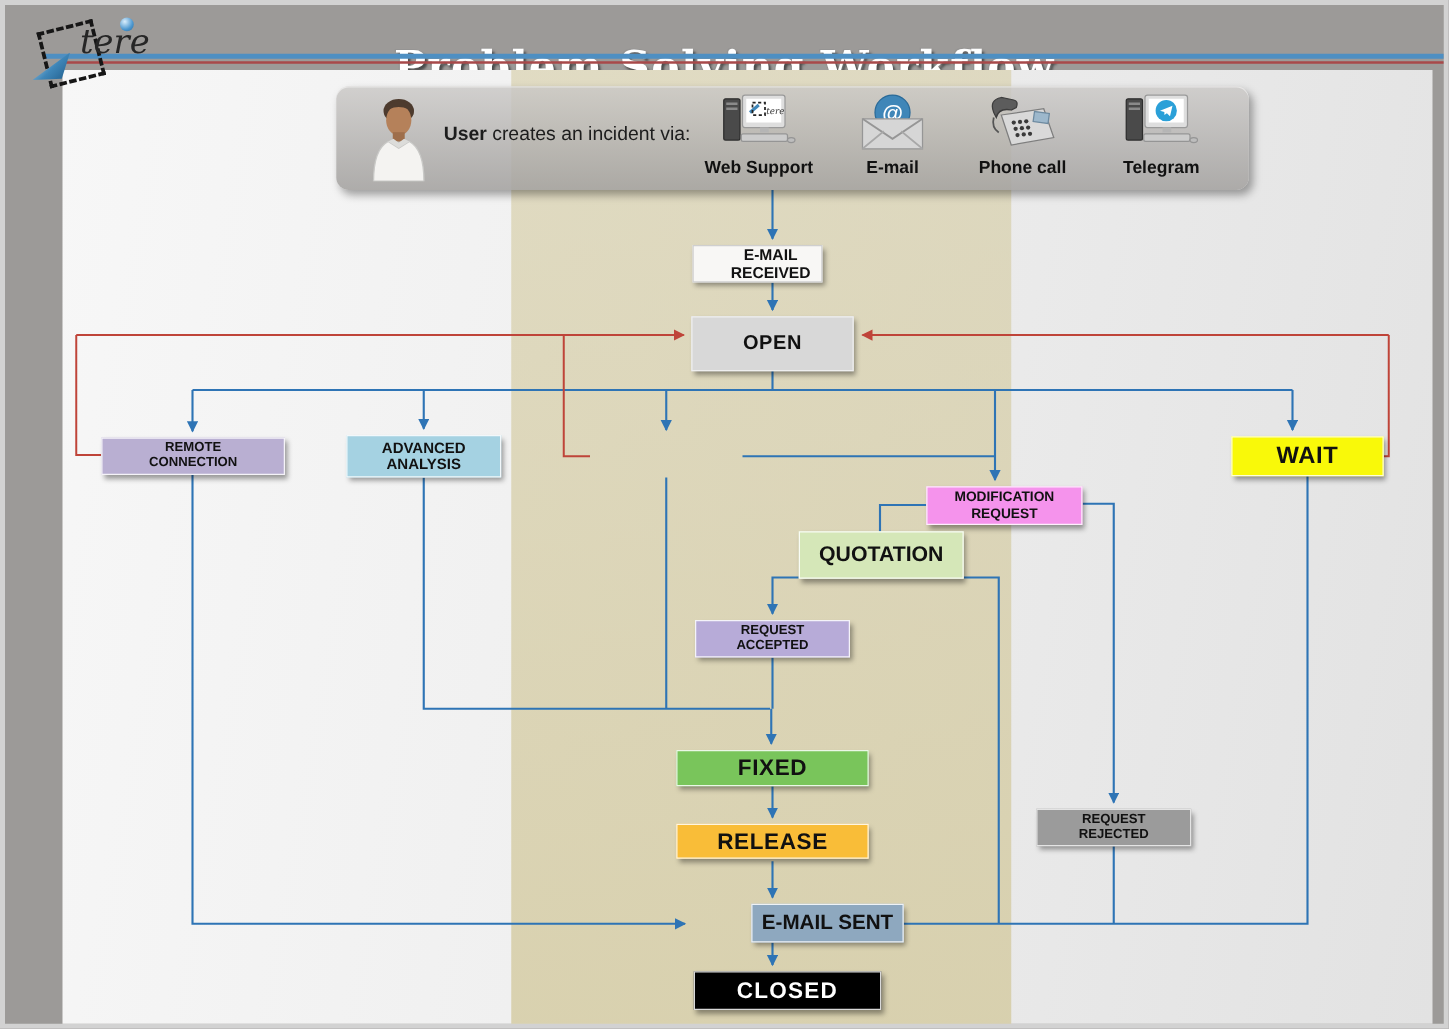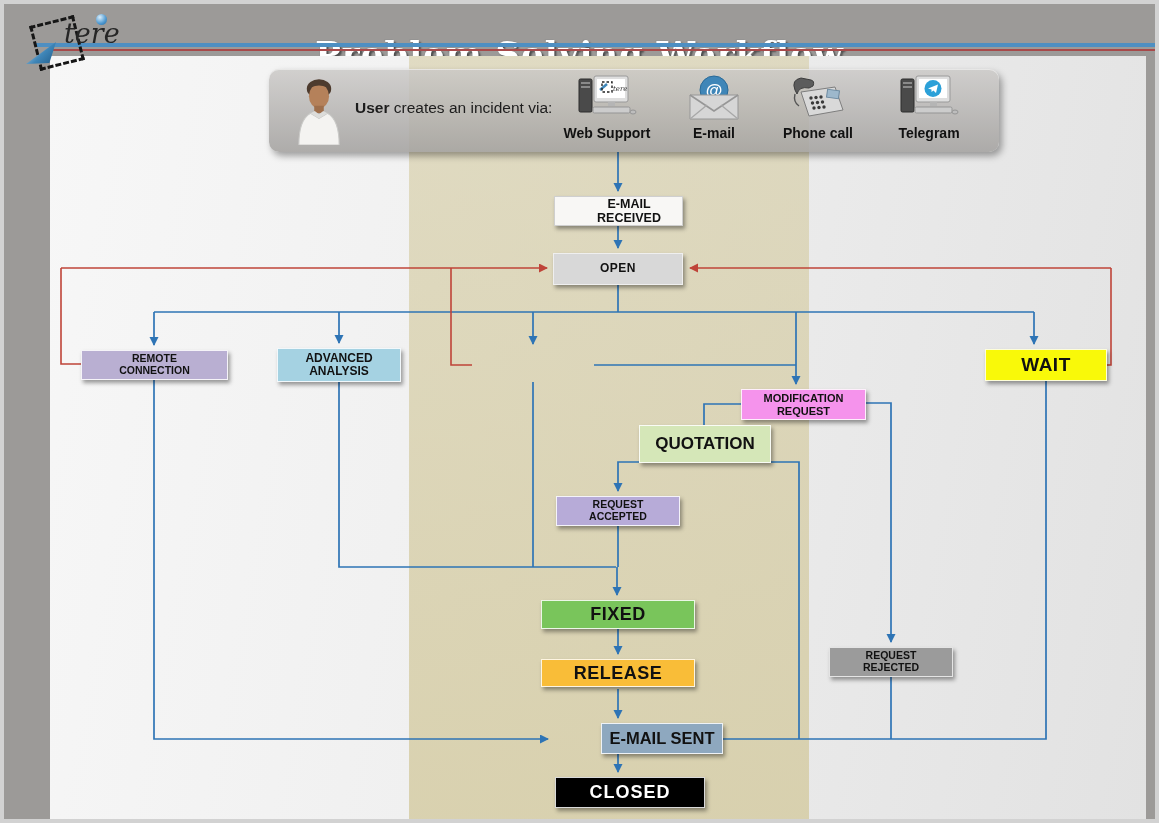--- a/index.html
+++ b/index.html
@@ -37,22 +37,22 @@
   .caption b{font-weight:700;}
   .ch{position:absolute;top:4px;width:112px;text-align:center;}
   .ch .ic{height:50px;display:flex;align-items:center;justify-content:center;}
   .ch .lb{font-size:14px;font-weight:700;color:#111;margin-top:2px;}
   .ch0{left:282px}.ch1{left:389px}.ch2{left:493px}.ch3{left:604px}
   
   .node{position:absolute;z-index:3;display:flex;align-items:center;justify-content:center;
         font-weight:700;color:#111;text-align:center;line-height:1.12;
         border:1px solid rgba(255,255,255,.85);box-shadow:2px 3px 4px rgba(0,0,0,.38);
         white-space:pre-line;box-sizing:border-box;}
-  .n-emailrec {left:504px;top:140px;width:129px;height:30px;font-size:12.5px;border-color:#cfcfcf;padding-left:21px;}
-  .n-open     {left:503px;top:197px;width:130px;height:32px;font-size:12px;letter-spacing:.5px;border-color:#efefef;}
+  .n-emailrec {left:504px;top:140px;width:104px;height:30px;font-size:12.5px;border-color:#cfcfcf;padding-left:21px;}
+  .n-open     {left:503px;top:197px;width:130px;height:44px;font-size:16px;letter-spacing:.5px;border-color:#efefef;}
   .n-remote   {left:31px; top:294px;width:147px;height:30px;font-size:10.5px;}
   .n-advanced {left:227px;top:292px;width:124px;height:34px;font-size:12px;}
   .n-bug      {left:422px;top:293px;width:122px;height:33px;font-size:20px;letter-spacing:.5px;}
   .n-wait     {left:935px;top:293px;width:122px;height:32px;font-size:19px;letter-spacing:.5px;}
   .n-modreq   {left:691px;top:333px;width:125px;height:31px;font-size:11px;}
   .n-quote    {left:589px;top:369px;width:132px;height:38px;font-size:17px;}
   .n-reqacc   {left:506px;top:440px;width:124px;height:30px;font-size:10.5px;}
   .n-fixed    {left:491px;top:544px;width:154px;height:29px;font-size:18px;letter-spacing:.5px;}
   .n-release  {left:491px;top:603px;width:154px;height:28px;font-size:18px;letter-spacing:.5px;}
   .n-reqrej   {left:779px;top:591px;width:124px;height:30px;font-size:10.5px;border-color:#e4e4e4;}

